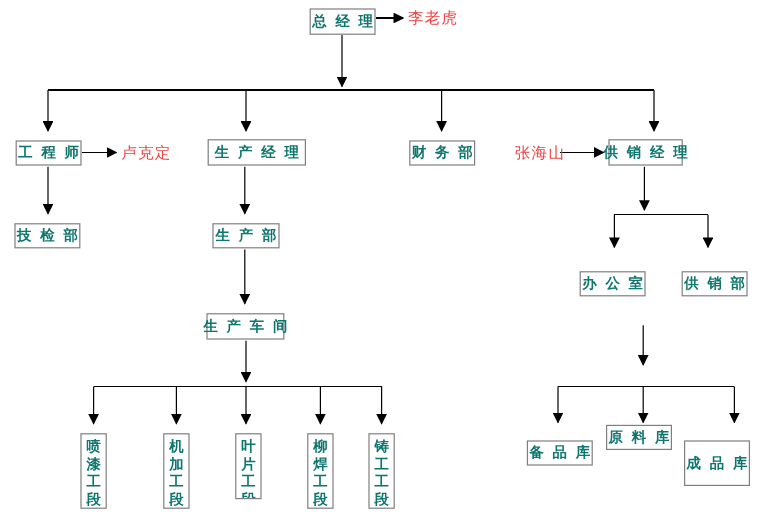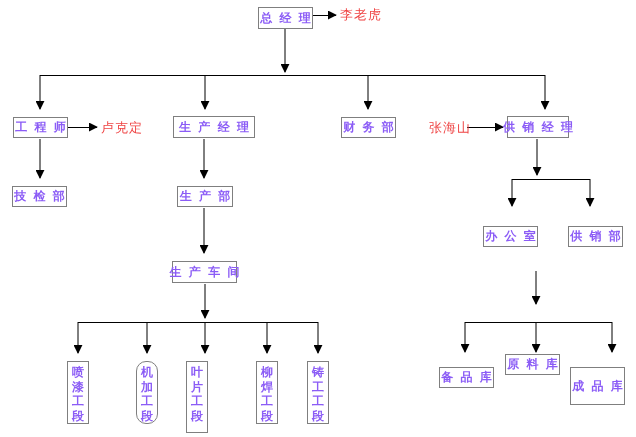--- a/index.html
+++ b/index.html
@@ -20,21 +20,21 @@
     left: 0;
     top: 0;
     width: 636px;
     height: 437px;
   }
   .node {
     position: absolute;
     box-sizing: border-box;
     border: 1px solid #7f7f7f;
     background: #ffffff;
-    color: #8b5cf6;
+    color: #0f766e;
     font-weight: bold;
     font-size: 12px;
     letter-spacing: 2px;
     padding-left: 2px;
     display: flex;
     align-items: center;
     justify-content: center;
     white-space: nowrap;
     font-family: "Liberation Sans", sans-serif;
   }
@@ -122,22 +122,22 @@
   <div class="node" style="left:507px; top:116px; width:62px; height:22px;">供 销 经 理</div>
 
   <div class="node" style="left:12px; top:186px; width:55px; height:21px;text-align:right;">技 检 部</div>
   <div class="node" style="left:177px; top:186px; width:56px; height:21px;">生 产 部</div>
   <div class="node" style="left:483px; top:226px; width:55px; height:21px;">办 公 室</div>
   <div class="node" style="left:568px; top:226px; width:55px; height:21px;">供 销 部</div>
 
   <div class="node" style="left:172px; top:261px; width:65px; height:22px;">生 产 车 间</div>
 
   <div class="node vnode" style="left:67px; top:361px; width:22px; height:63px;">喷漆工段</div>
-  <div class="node vnode" style="left:136px; top:361px; width:22px; height:63px;border-radius:10px;">机加工段</div>
-  <div class="node vnode" style="left:186px; top:361px; width:22px; height:72px;">叶片工段</div>
+  <div class="node vnode" style="left:136px; top:361px; width:22px; height:63px;">机加工段</div>
+  <div class="node vnode" style="left:196px; top:361px; width:22px; height:55px;">叶片工段</div>
   <div class="node vnode" style="left:256px; top:361px; width:22px; height:63px;">柳焊工段</div>
   <div class="node vnode" style="left:307px; top:361px; width:22px; height:63px;">铸工工段</div>
 
   <div class="node" style="left:439px; top:367px; width:55px; height:21px;">备 品 库</div>
   <div class="node" style="left:505px; top:354px; width:55px; height:21px;">原 料 库</div>
   <div class="node" style="left:570px; top:367px; width:55px; height:38px;">成 品 库</div>
 
 </div>
 
 </body></html>

